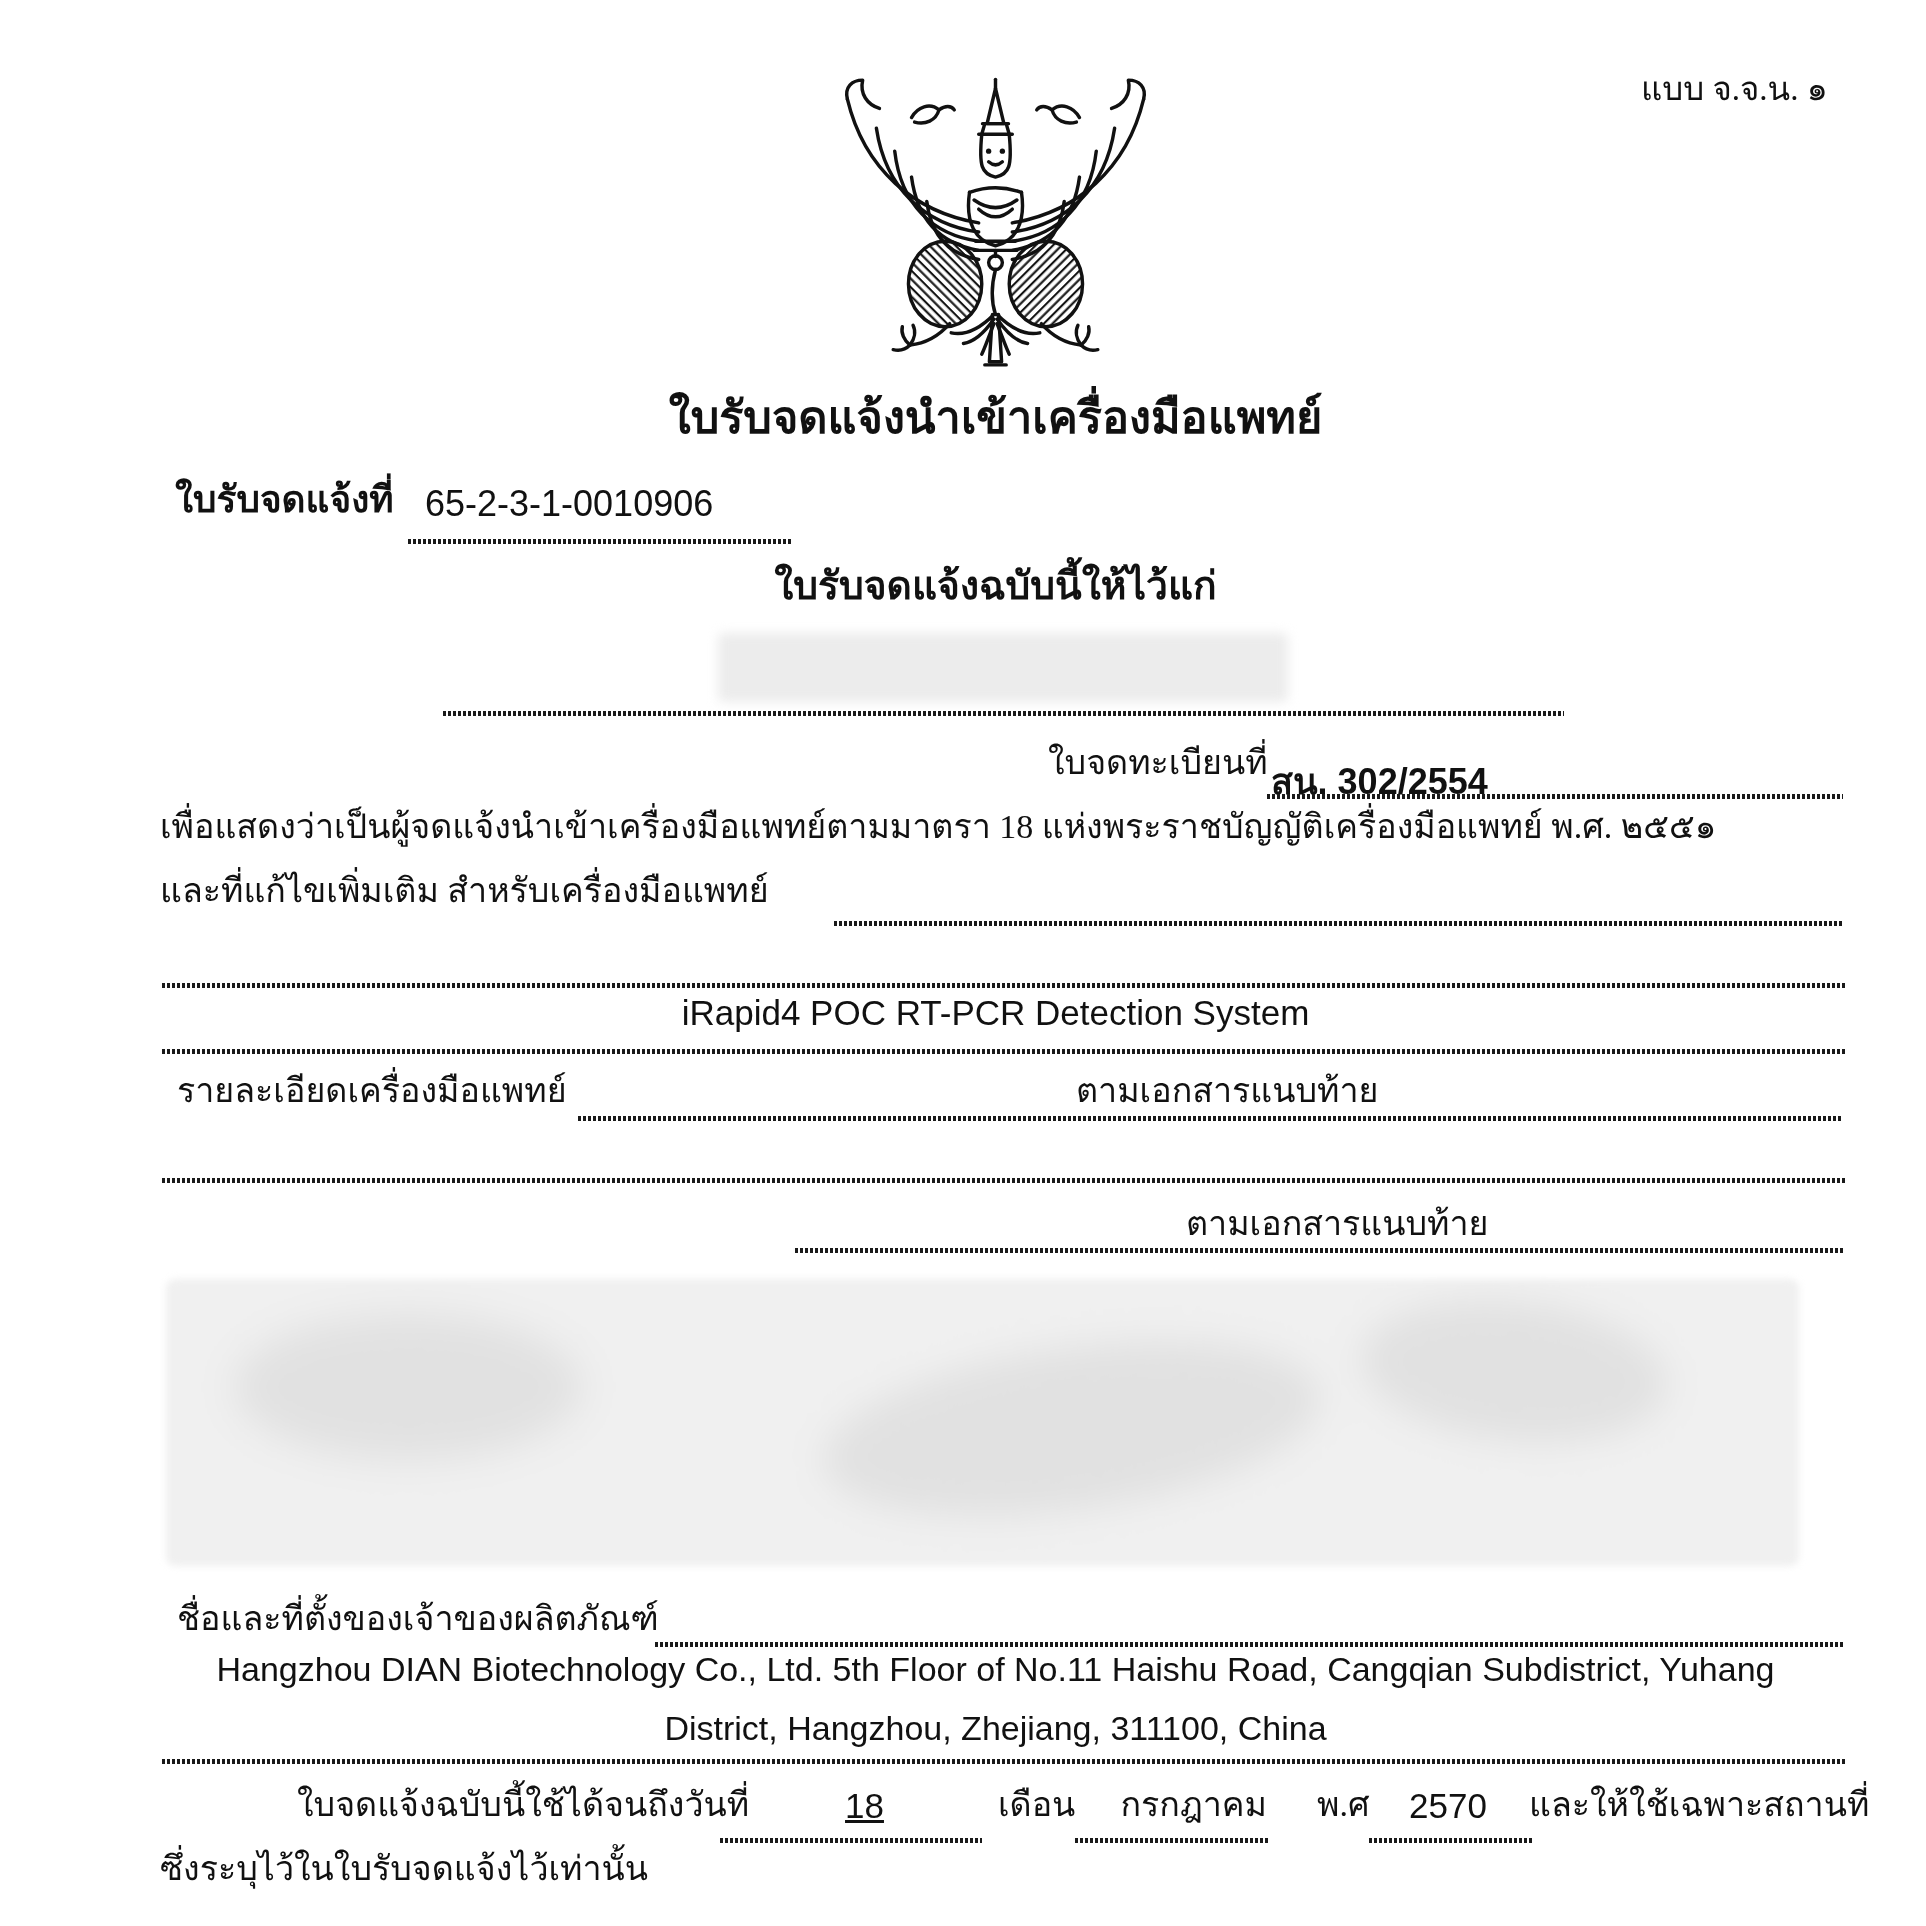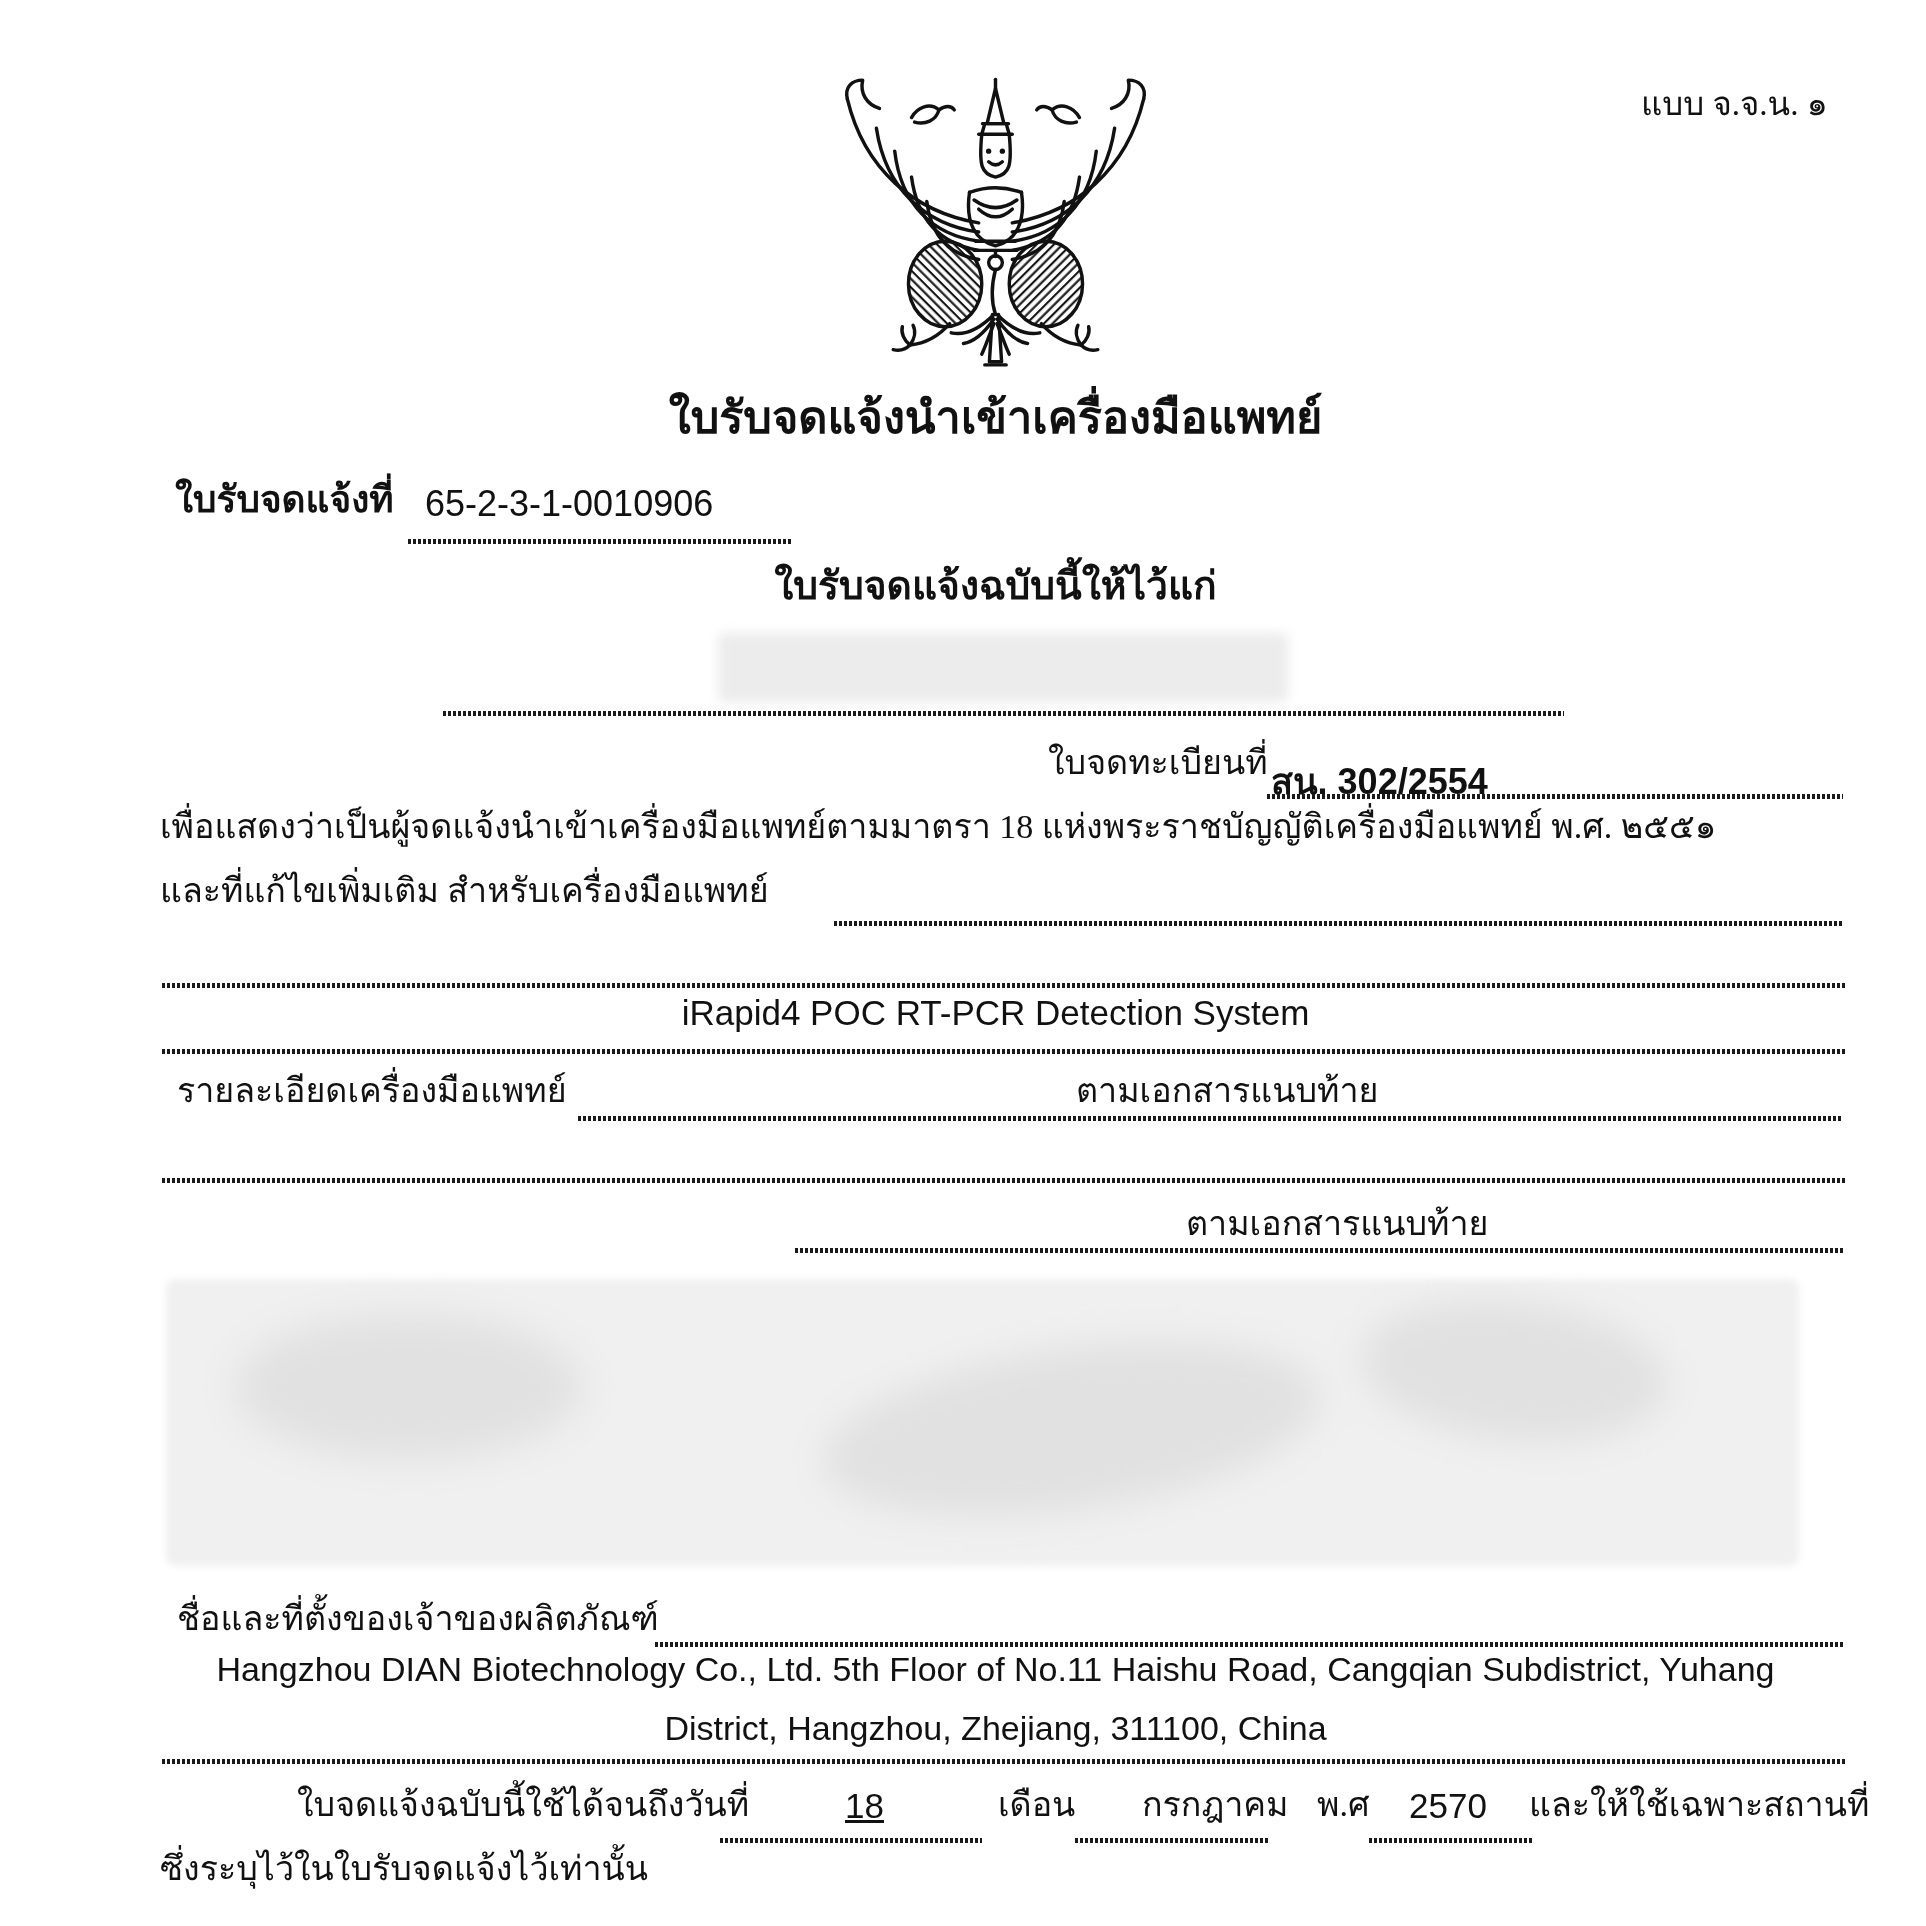--- a/index.html
+++ b/index.html
@@ -26,21 +26,21 @@
     position:absolute;background:#f0f0f0;border-radius:9.2px;filter:blur(3.9px);overflow:hidden;
   }
   .blob{position:absolute;background:#e1e1e1;border-radius:50%;filter:blur(17.3px);}
   svg{display:block;}
 </style>
 </head>
 <body>
 
 <div class="page">
 
-  <div class="t" style="left:1641px;top:69px;font-size:33px;margin-top:15px;">แบบ จ.จ.น. ๑</div>
+  <div class="t" style="left:1641px;top:69px;font-size:33px;">แบบ จ.จ.น. ๑</div>
 
   <div style="position:absolute;left:797px;top:73px;width:397px;height:312px;">
     <svg viewBox="0 0 520 400" width="397" height="312" aria-hidden="true">
       <defs>
         <pattern id="hatch" width="16" height="16" patternUnits="userSpaceOnUse" patternTransform="rotate(45)">
           <path d="M0 2H16 M0 10H16" stroke="#111" stroke-width="2.5" fill="none"></path>
         </pattern>
       </defs>
       <g stroke="#111" fill="none" stroke-width="4.5" stroke-linecap="round" stroke-linejoin="round">
         <g id="halfL">
@@ -138,21 +138,21 @@
   <div class="t" style="left:177px;top:1598px;">ชื่อและที่ตั้งของเจ้าของผลิตภัณฑ์</div>
   <div class="dl" style="left:655px;top:1642px;width:1188px;"></div>
   <div class="t fill center" style="top:1648px;font-size:34px;">Hangzhou DIAN Biotechnology Co., Ltd. 5th Floor of No.11 Haishu Road, Cangqian Subdistrict, Yuhang</div>
   <div class="t fill center" style="top:1707px;font-size:34px;">District, Hangzhou, Zhejiang, 311100, China</div>
 
   <div class="dl" style="left:162px;top:1759px;width:1683px;"></div>
 
   <div class="t" style="left:297px;top:1784px;">ใบจดแจ้งฉบับนี้ใช้ได้จนถึงวันที่</div>
   <div class="t fill" style="left:824px;top:1784px;width:81px;text-align:center;font-size:35px;text-decoration:underline;">18</div>
   <div class="t" style="left:998px;top:1784px;">เดือน</div>
-  <div class="t" style="left:1142px;top:1784px;width:169px;text-align:left;">กรกฎาคม</div>
+  <div class="t" style="left:1098px;top:1784px;width:169px;text-align:right;">กรกฎาคม</div>
   <div class="t" style="left:1317px;top:1784px;">พ.ศ</div>
   <div class="t fill" style="left:1398px;top:1784px;width:100px;text-align:center;font-size:35px;">2570</div>
   <div class="t" style="left:1529px;top:1784px;">และให้ใช้เฉพาะสถานที่</div>
   <div class="dl" style="left:720px;top:1838px;width:262px;"></div>
   <div class="dl" style="left:1075px;top:1838px;width:195px;"></div>
   <div class="dl" style="left:1369px;top:1838px;width:164px;"></div>
   <div class="t" style="left:160px;top:1848px;">ซึ่งระบุไว้ในใบรับจดแจ้งไว้เท่านั้น</div>
 
 </div>
 

